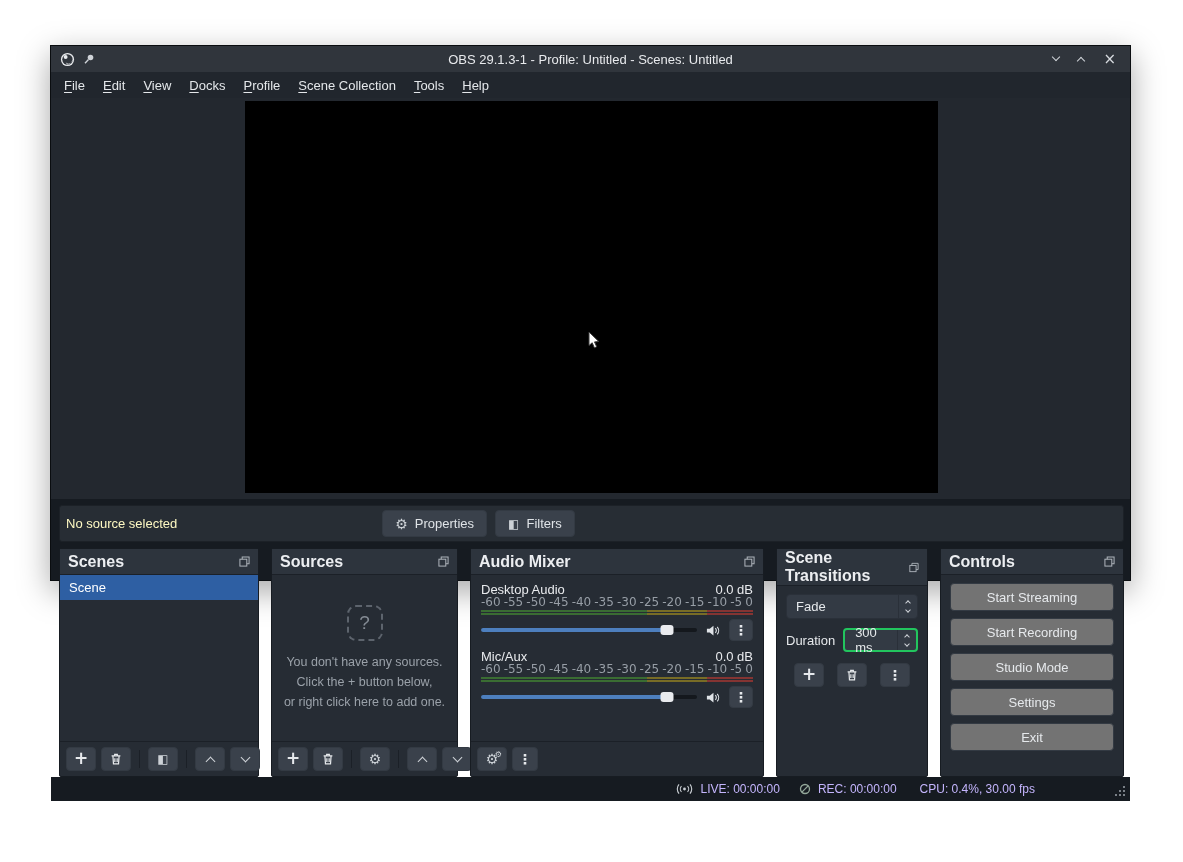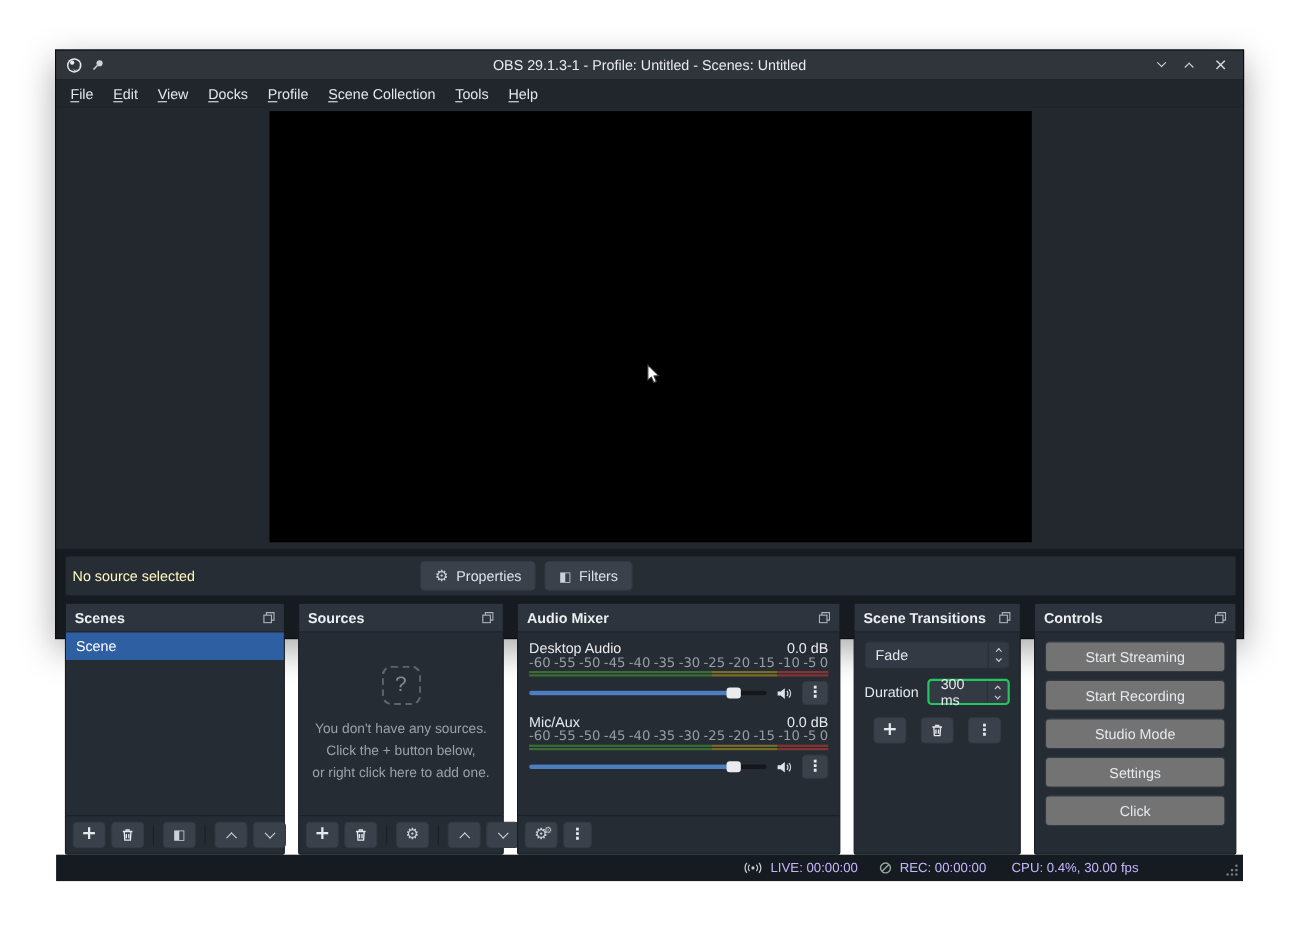--- a/index.html
+++ b/index.html
@@ -56,21 +56,21 @@
   
   .docks { position: absolute; left: 8px; right: 6px; top: 502px; height: 229px; display: flex; gap: 12px; }
   .panel { background: #262c34; border: 1px solid #171c22; border-radius: 2px; display: flex; flex-direction: column; min-width: 0; }
   .panel-scenes { flex: 0 0 200px; }
   .panel-sources { flex: 0 0 187px; }
   .panel-mixer { flex: 0 0 294px; }
   .panel-transitions { flex: 0 0 152px; }
   .panel-controls { flex: 1 1 auto; }
   .panel-header {
     flex: 0 0 26px; display: flex; align-items: center; justify-content: space-between;
-    background: #2d343d; padding: 0 8px; font-size: 13px; font-weight: bold;
+    background: #2d343d; padding: 0 8px; font-size: 16px; font-weight: bold;
     color: #eceef1; border-bottom: 1px solid #1b2027;
   }
   .panel-body { flex: 1 1 auto; position: relative; min-height: 0; }
   .panel-footer { flex: 0 0 35px; border-top: 1px solid #1b2027; display: flex; align-items: center; gap: 5px; padding: 0 6px; }
   .tool-btn {
     width: 30px; height: 24px; flex: 0 0 30px; display: flex; align-items: center; justify-content: center;
     background: #3a414b; border: 1px solid #333a43; border-radius: 4px; color: #e3e6ea;
   }
   .sep { width: 1px; height: 18px; background: #1b2027; margin: 0 3px; flex: 0 0 1px; }
   .scene-item { height: 25px; display: flex; align-items: center; padding: 0 9px; background: var(--accent, #2e5fa3); color: #fff; font-size: 13px; }
@@ -414,21 +414,21 @@
         <svg viewBox="0 0 12 12" width="11" height="11">
           <rect x="1" y="3.5" width="7.5" height="7.5" fill="none" stroke="#aeb4bb" stroke-width="1.1"></rect>
           <path fill="none" stroke="#aeb4bb" stroke-width="1.1" d="M3.5 3.5V1H11v7.5H8.5"></path>
         </svg>
       </div>
       <div class="panel-body controls-body">
         <button class="ctl-btn">Start Streaming</button>
         <button class="ctl-btn">Start Recording</button>
         <button class="ctl-btn">Studio Mode</button>
         <button class="ctl-btn">Settings</button>
-        <button class="ctl-btn">Click</button>
+        <button class="ctl-btn">Exit</button>
       </div>
     </section>
 
   </div>
 
   <div class="statusbar">
     <svg viewBox="0 0 18 12" width="17" height="12">
       <circle cx="9" cy="6" r="1.5" fill="#c8cdd2"></circle>
       <path fill="none" stroke="#c8cdd2" stroke-width="1.2" d="M5.8 9a4.3 4.3 0 0 1 0-6M3.2 10.8a7.2 7.2 0 0 1 0-9.6M12.2 3a4.3 4.3 0 0 1 0 6M14.8 1.2a7.2 7.2 0 0 1 0 9.6"></path>
     </svg>

